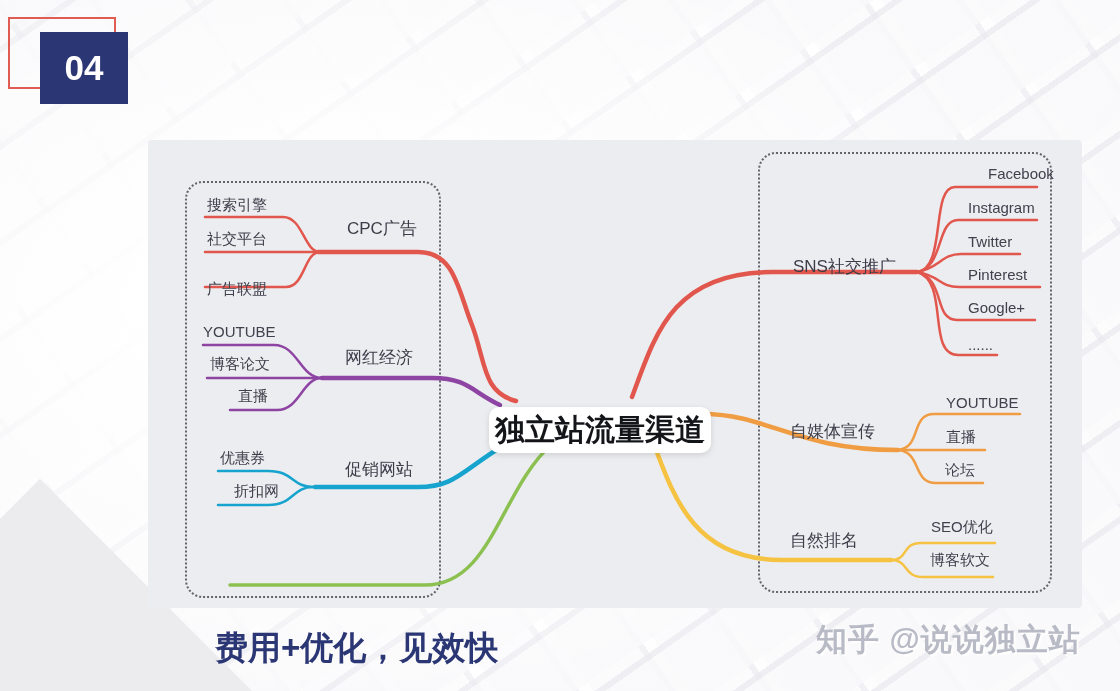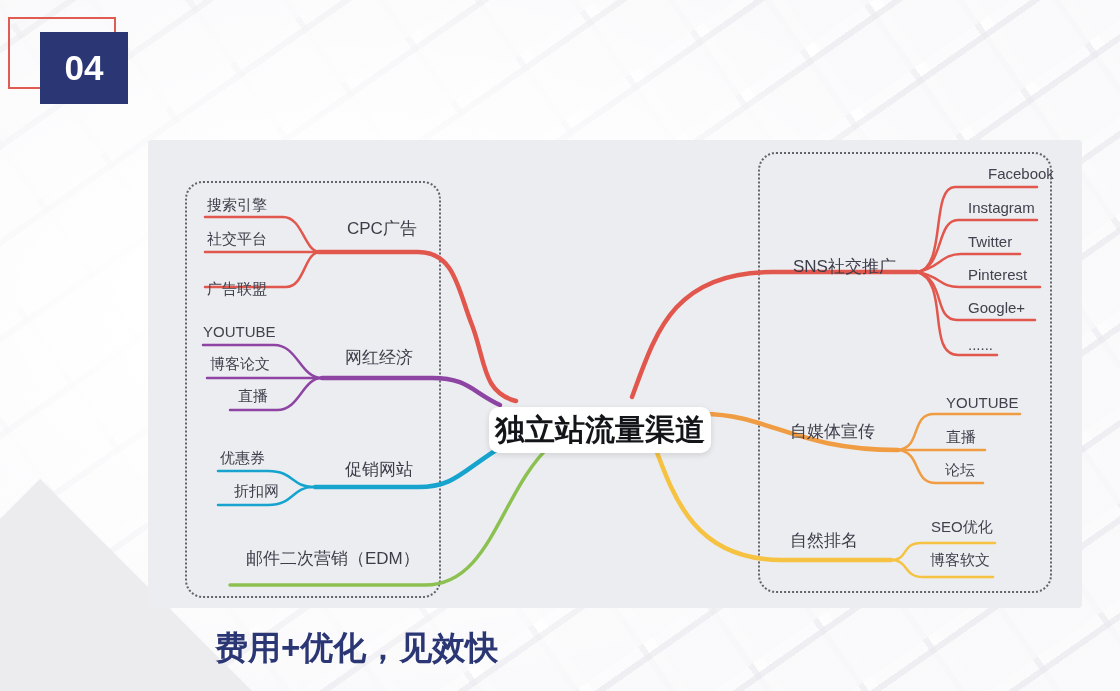--- a/index.html
+++ b/index.html
@@ -129,21 +129,20 @@
 
   <div class="lbl branch" style="left:345px;top:346px;">网红经济</div>
   <div class="lbl" style="left:203px;top:323px;">YOUTUBE</div>
   <div class="lbl" style="left:210px;top:355px;">博客论文</div>
   <div class="lbl" style="left:238px;top:387px;">直播</div>
 
   <div class="lbl branch" style="left:345px;top:458px;">促销网站</div>
   <div class="lbl" style="left:220px;top:449px;">优惠券</div>
   <div class="lbl" style="left:222px;top:482px;margin-left:12px;">折扣网</div>
 
-  <div class="lbl branch" style="left:246px;top:547px;">邮件二次营销（EDM）</div>
 
   <div class="lbl branch" style="left:793px;top:239px;margin-top:16px;">SNS社交推广</div>
   <div class="lbl" style="left:968px;top:165px;margin-left:20px;">Facebook</div>
   <div class="lbl" style="left:968px;top:199px;">Instagram</div>
   <div class="lbl" style="left:968px;top:233px;">Twitter</div>
   <div class="lbl" style="left:968px;top:266px;">Pinterest</div>
   <div class="lbl" style="left:968px;top:299px;">Google+</div>
   <div class="lbl" style="left:968px;top:336px;">......</div>
 
   <div class="lbl branch" style="left:790px;top:420px;">自媒体宣传</div>
@@ -151,14 +150,15 @@
   <div class="lbl" style="left:946px;top:428px;">直播</div>
   <div class="lbl" style="left:945px;top:461px;">论坛</div>
 
   <div class="lbl branch" style="left:790px;top:529px;">自然排名</div>
   <div class="lbl" style="left:931px;top:518px;">SEO优化</div>
   <div class="lbl" style="left:930px;top:551px;">博客软文</div>
 
   <div class="center-node">独立站流量渠道</div>
 
   <div class="note note-left">费用+优化，见效快</div>
+  <div class="watermark">知乎 @说说独立站</div>
 
 </div>
 
 </body></html>

